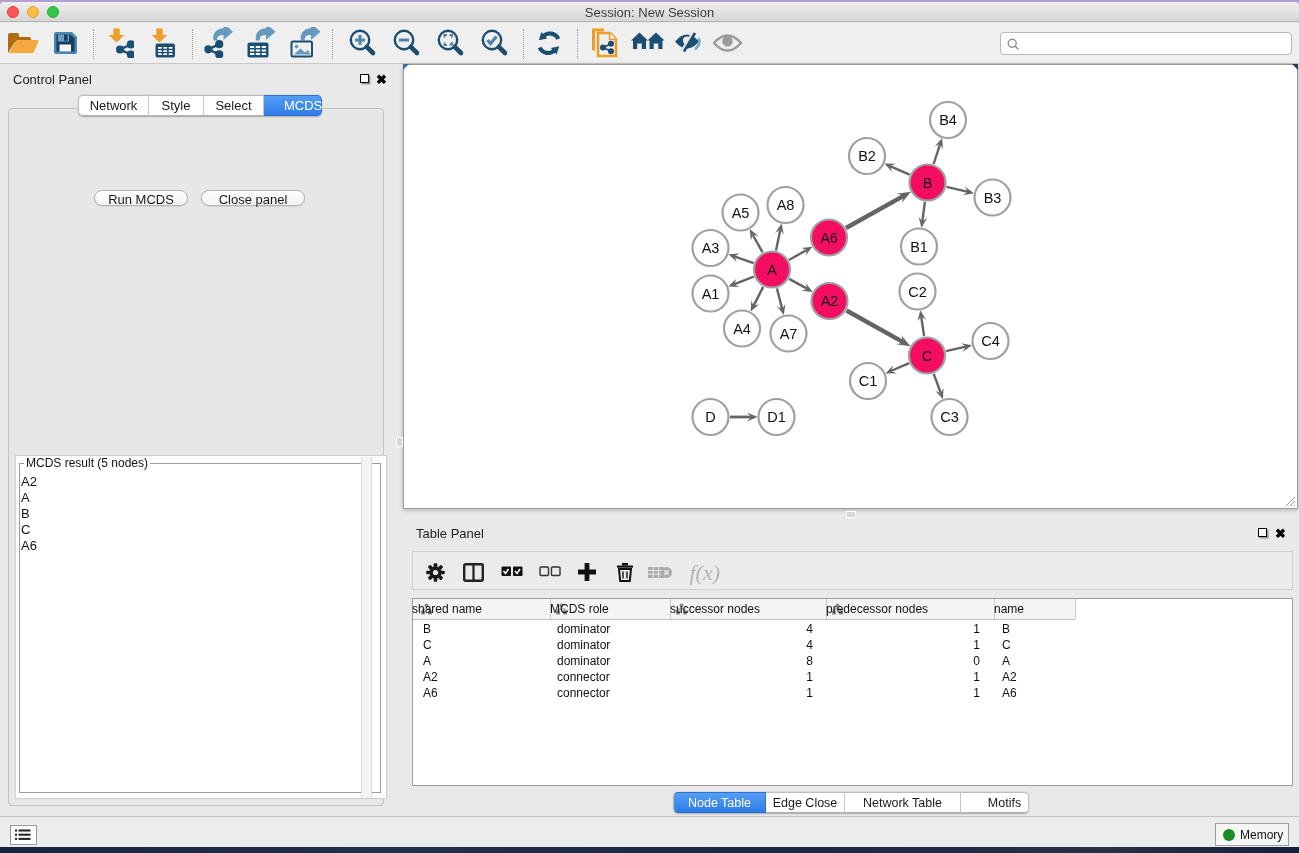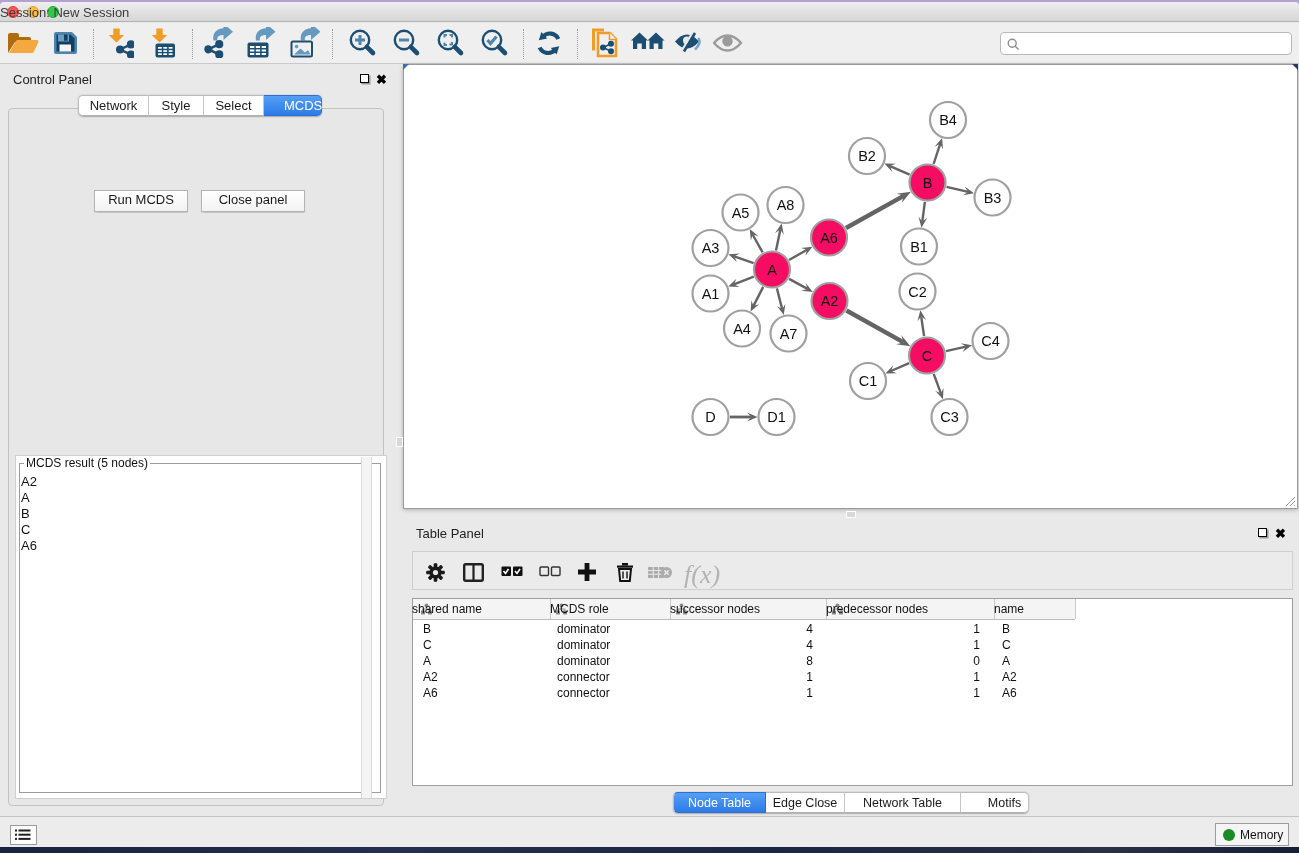--- a/index.html
+++ b/index.html
@@ -3,37 +3,37 @@
 * { margin:0; padding:0; box-sizing:border-box; }
 html,body { width:1299px; height:853px; overflow:hidden; }
 body { font-family:"Liberation Sans", sans-serif; position:relative;
        background:#B3A1D3; }
 #win { position:absolute; left:0; top:2px; width:1299px; height:845px; background:#E9E9E9; border-radius:5px 5px 0 0; }
 #navy { position:absolute; left:0; top:847px; width:1299px; height:6px;
   background:linear-gradient(90deg,#172440,#232f4e 30%,#1a2742 60%,#2a3046 85%,#141f38); }
 #titlebar { position:absolute; left:0; top:0; width:1299px; height:20px;
   background:linear-gradient(#efefef,#d6d6d6); border-bottom:1px solid #b4b4b4;
   border-radius:4px 4px 0 0; }
-#titlebar .t { position:absolute; width:100%; text-align:left; top:3px; font-size:13px; color:#3c3c3c; }
+#titlebar .t { position:absolute; width:100%; text-align:center; top:3px; font-size:13px; color:#3c3c3c; }
 .tl { position:absolute; width:12px; height:12px; border-radius:50%; top:4px; }
 #toolbar { position:absolute; left:0; top:21px; width:1299px; height:41px; background:#EFEFEF;
   border-bottom:1px solid #c9c9c9; }
 .tsep { position:absolute; top:6px; height:30px; width:0; border-left:1px dotted #9a9a9a; }
 #search { position:absolute; left:1000px; top:9px; width:292px; height:23px; background:#fff;
   border:1px solid #b9b9b9; border-radius:4px; }
 #content { position:absolute; left:0; top:63px; width:1299px; height:751px; background:#E9E9E9; }
 #gl { position:absolute; left:0; top:-2px; width:1299px; height:855px; }
 #statusbar { position:absolute; left:0; top:814px; width:1299px; height:31px; background:#ECECEC; border-top:1px solid #c3c3c3; }
 .seg { position:absolute; display:flex; height:21px; box-shadow:0 0.5px 1.5px rgba(0,0,0,0.28); border-radius:5px; }
 .seg .tab { height:21px; line-height:20px; text-align:center; font-size:13px; color:#1a1a1a;
   background:#fff; border-top:1px solid #bcbcbc; border-bottom:1px solid #b0b0b0; border-right:1px solid #c4c4c4; }
 .seg .tab:first-child { border-left:1px solid #bcbcbc; border-radius:5px 0 0 5px; }
 .seg .tab:last-child { border-radius:0 5px 5px 0;padding-left:20px; }
 .seg .sel { background:linear-gradient(#559FF4,#2D7BE8); color:#fff; border-color:#2e6fd0; }
-.btn { position:absolute; height:22px; background:linear-gradient(#ffffff,#f2f2f2); border:1px solid #b4b4b4; border-radius:0;
+.btn { position:absolute; height:16px; background:linear-gradient(#ffffff,#f2f2f2); border:1px solid #b4b4b4; border-radius:9px;
   font-size:13px; color:#1a1a1a; text-align:center; line-height:17px; box-shadow:0 0.5px 1px rgba(0,0,0,0.15); }
 .panehdr { font-size:13px; color:#222; }
 .ftico { position:absolute; width:9px; height:9px; border:1.6px solid #000; background:#fff; box-shadow:1.5px 1.5px 0 #9a9a9a; }
 .xico { position:absolute; font-size:13px; font-weight:bold; color:#000; line-height:10px; }
 .trow { position:absolute; left:413px; width:878px; height:16px; font-size:12px; color:#111; }
 .hsep { position:absolute; top:599px; width:1px; height:20px; background:#c8c8c8; }
 .hlabel { position:absolute; top:602px; font-size:12px; color:#111; text-align:left; }
 </style></head>
 <body>
 
@@ -358,21 +358,21 @@
 <svg style="position:absolute;left:648px;top:566px" width="25" height="13" viewBox="0 0 25 13">
         <g fill="#ababab">
           <rect x="0" y="1" width="16" height="11" rx="1"></rect>
         </g>
         <g stroke="#e9e9e9">
           <path d="M0,4.6 h16 M0,8.2 h16 M5.3,1 v11 M10.6,1 v11"></path>
         </g>
         <circle cx="18.5" cy="6.5" r="5.5" fill="#ababab"></circle>
         <path d="M16.3,4.3 l4.4,4.4 M20.7,4.3 l-4.4,4.4" stroke="#e9e9e9" stroke-width="1.6"></path>
       </svg>
-<div style="position:absolute;left:684px;top:560px;width:36px;height:24px;color:#b3b3b3;font-family:'Liberation Serif',serif;font-style:italic;font-size:26px;">f(x)</div>
+<div style="position:absolute;left:684px;top:560px;width:36px;height:24px;color:#b3b3b3;font-family:'Liberation Serif',serif;font-style:italic;font-size:22px;text-align:right;">f(x)</div>
 
   <svg width="893" height="424" style="position:absolute;left:404px;top:85px" font-family="Liberation Sans, sans-serif">
 <line x1="358.6" y1="167.4" x2="348.6" y2="149.5" stroke="#646464" stroke-width="2.4"></line>
 <path d="M345.7,144.1 L354.6,151.2 L348.6,149.5 L346.9,155.4 Z" fill="#646464"></path>
 <line x1="372.0" y1="165.4" x2="376.4" y2="144.6" stroke="#646464" stroke-width="2.4"></line>
 <path d="M377.6,138.6 L379.8,149.8 L376.4,144.6 L371.1,148.0 Z" fill="#646464"></path>
 <line x1="349.6" y1="178.1" x2="330.2" y2="171.3" stroke="#646464" stroke-width="2.4"></line>
 <path d="M324.4,169.3 L335.8,168.6 L330.2,171.3 L332.9,176.9 Z" fill="#646464"></path>
 <line x1="349.8" y1="191.6" x2="329.9" y2="199.4" stroke="#646464" stroke-width="2.4"></line>
 <path d="M324.2,201.6 L332.4,193.7 L329.9,199.4 L335.6,201.9 Z" fill="#646464"></path>

